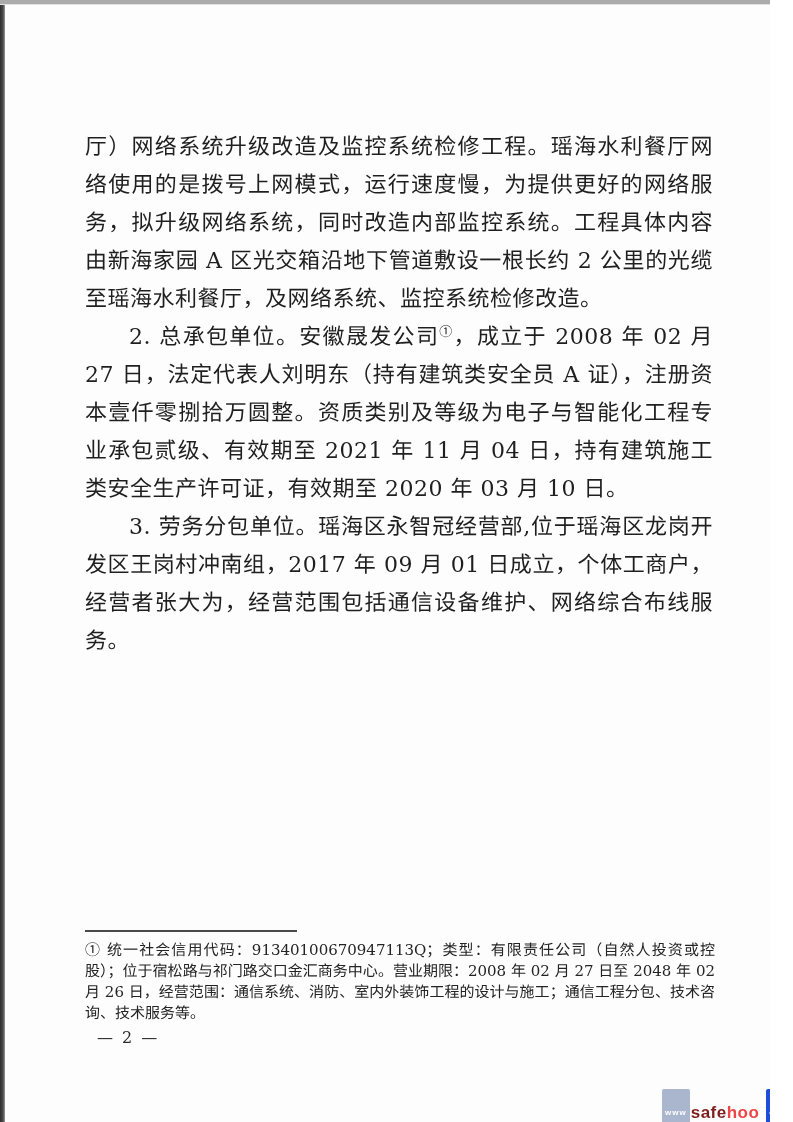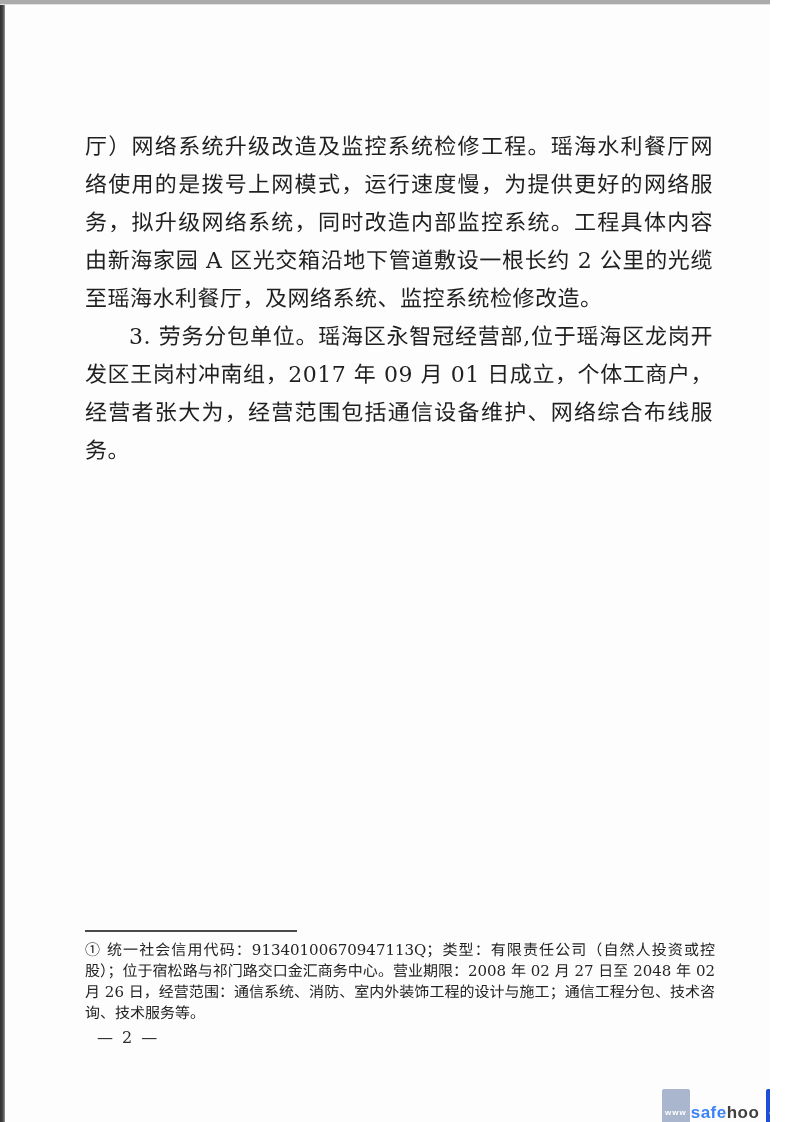--- a/index.html
+++ b/index.html
@@ -92,34 +92,35 @@
   }
   .wm-chip {
     font-size: 8px;
     color: #ffffff;
     padding: 20px 3px;
     border-radius: 2px;
     letter-spacing: 1px;
     line-height: 1;
   }
   .wm-www { background: #a9b6ce; margin-right: 1px; }
-  .wm-safe { font-size: 17px; color: #3b82f6; letter-spacing: 0.5px; }
-  .wm-hoo  { font-size: 17px; color: #404040; letter-spacing: 0.5px; }
+  .wm-safe { font-size: 17px; color: #7f1d1d; letter-spacing: 0.5px; }
+  .wm-hoo  { font-size: 17px; color: #ef4444; letter-spacing: 0.5px; }
   .wm-com { background: #1d4ed8; margin-left: 7px; }
 </style>
 </head>
 <body>
 
 <div class="page">
 
   <div class="scan-edge-left"></div>
   <div class="scan-edge-top"></div>
 
   <div class="doc-body">
     <p>厅）网络系统升级改造及监控系统检修工程。瑶海水利餐厅网络使用的是拨号上网模式，运行速度慢，为提供更好的网络服务，拟升级网络系统，同时改造内部监控系统。工程具体内容由新海家园 A 区光交箱沿地下管道敷设一根长约 2 公里的光缆至瑶海水利餐厅，及网络系统、监控系统检修改造。</p>
+    <p class="indent"><span>2. 总承包单位。安徽晟发公司</span><span class="fn-ref">①</span><span>，成立于 2008 年 02 月 27 日，法定代表人刘明东（持有建筑类安全员 A 证），注册资本壹仟零捌拾万圆整。资质类别及等级为电子与智能化工程专业承包贰级、有效期至 2021 年 11 月 04 日，持有建筑施工类安全生产许可证，有效期至 2020 年 03 月 10 日。</span></p>
     <p class="indent">3. 劳务分包单位。瑶海区永智冠经营部,位于瑶海区龙岗开发区王岗村冲南组，2017 年 09 月 01 日成立，个体工商户，经营者张大为，经营范围包括通信设备维护、网络综合布线服务。</p>
   </div>
 
   <div class="footnote-block">
     <div class="footnote-divider"></div>
     <div class="footnote-text"><span>①</span><span> 统一社会信用代码：91340100670947113Q；类型：有限责任公司（自然人投资或控股）；位于宿松路与祁门路交口金汇商务中心。营业期限：2008 年 02 月 27 日至 2048 年 02 月 26 日，经营范围：通信系统、消防、室内外装饰工程的设计与施工；通信工程分包、技术咨询、技术服务等。</span></div>
   </div>
 
   <div class="page-number">— 2 —</div>
 

